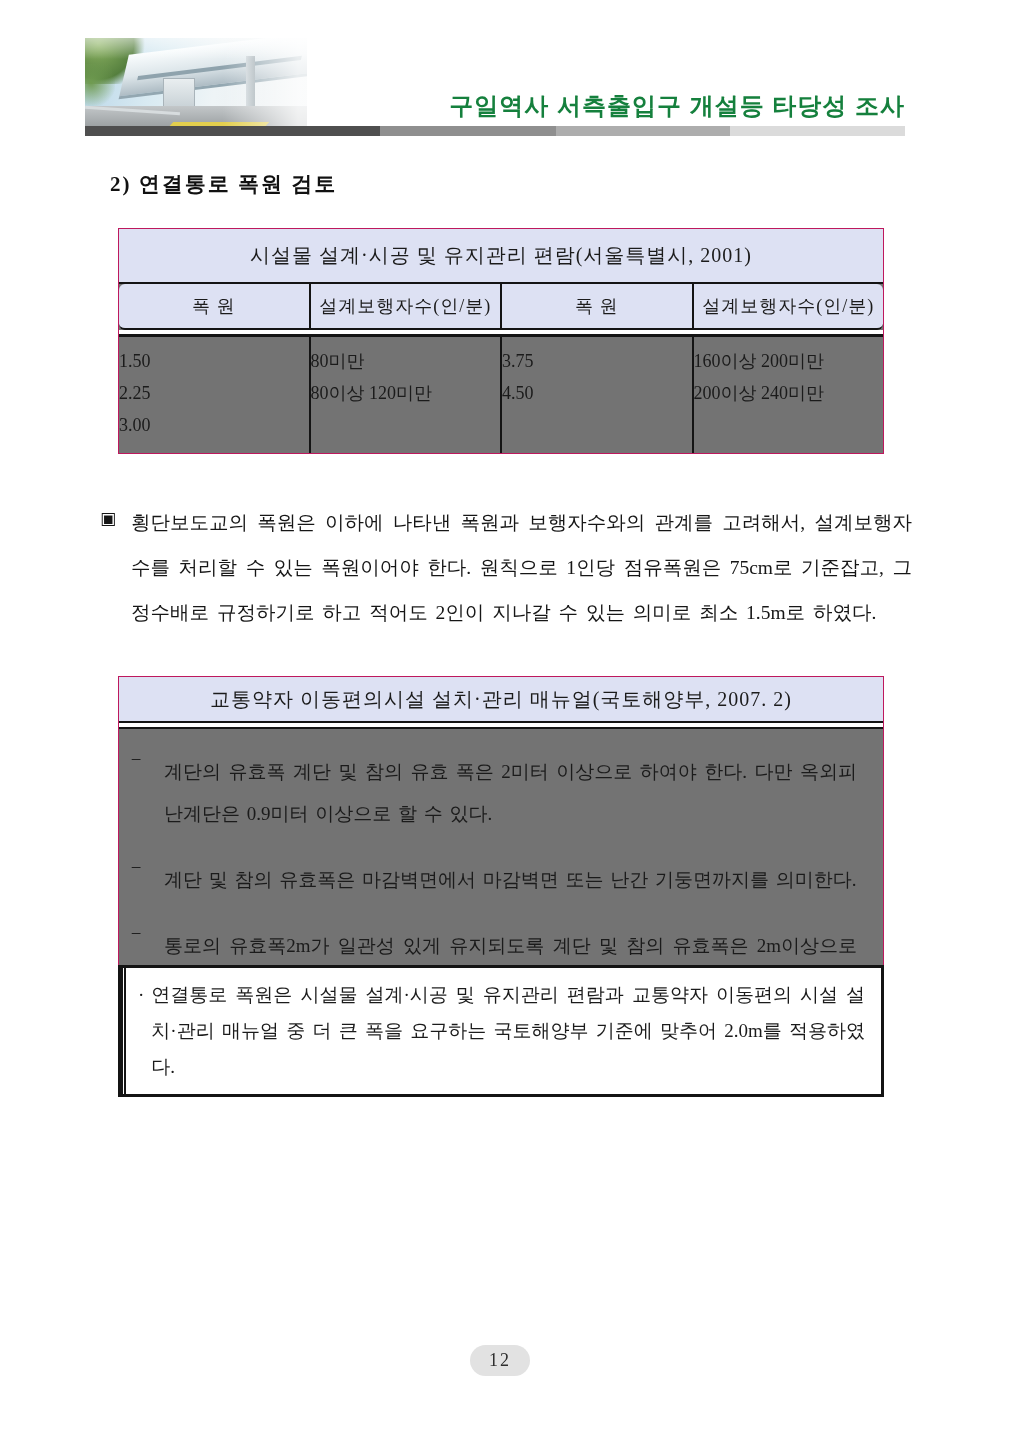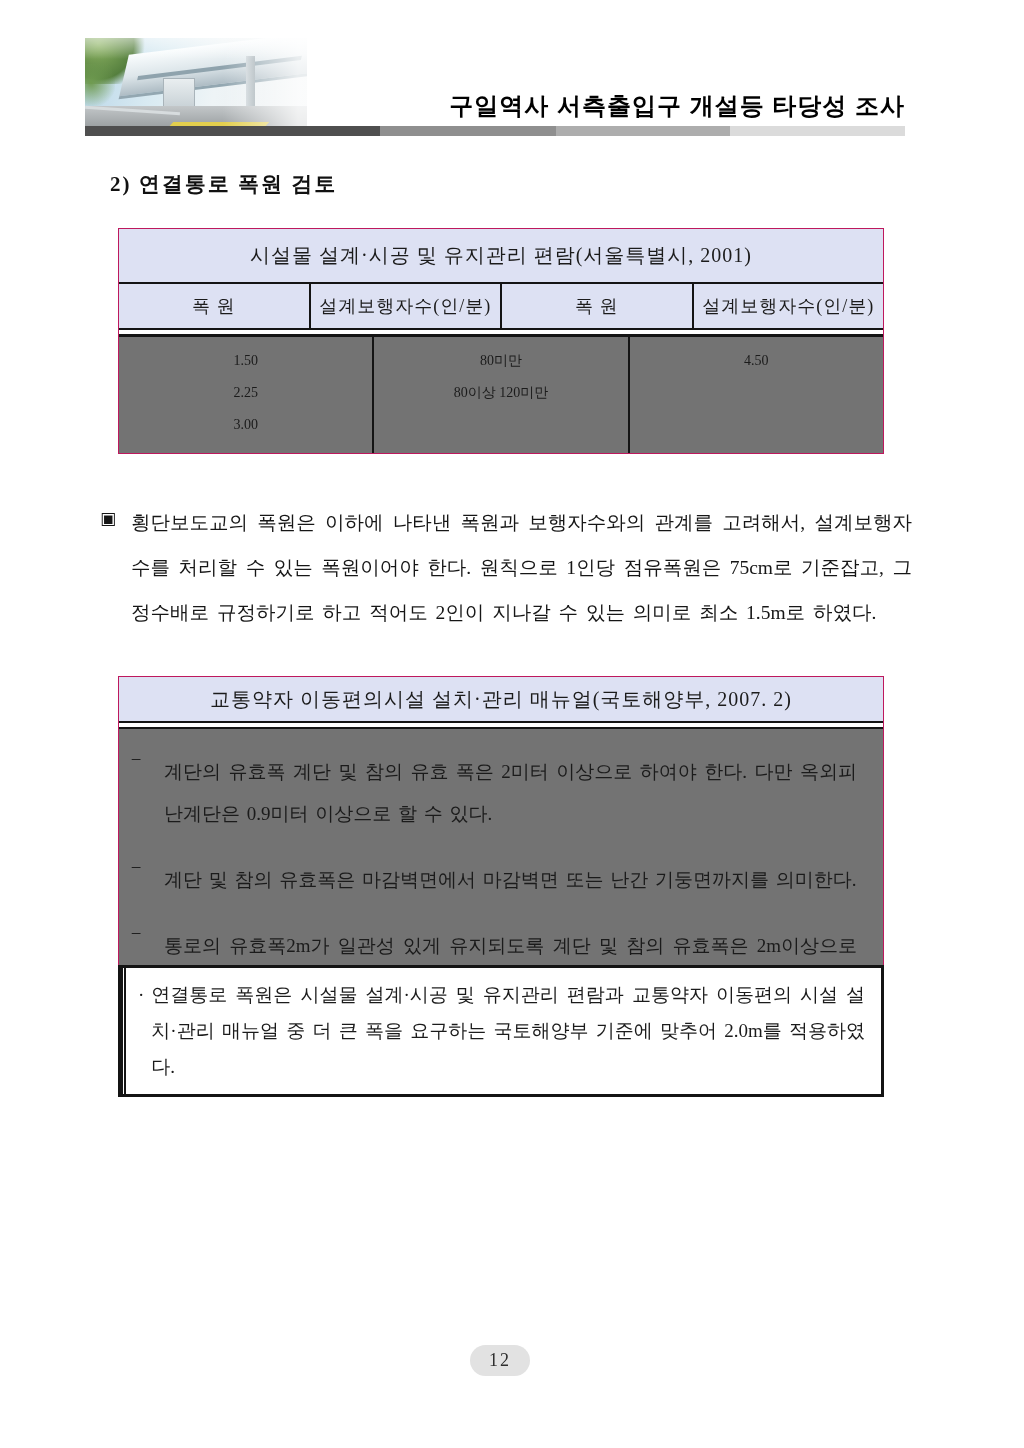--- a/index.html
+++ b/index.html
@@ -23,21 +23,21 @@
   .photo .pillar{position:absolute;right:52px;top:18px;width:9px;height:66px;background:linear-gradient(90deg,#cdd5d9,#9fabb1);}
   .photo .kiosk{position:absolute;left:78px;top:40px;width:30px;height:34px;background:linear-gradient(180deg,#e9eef0,#c2ccd1);border:1px solid #a9b4ba;}
   .photo .floor{position:absolute;left:0;bottom:0;width:100%;height:28px;background:linear-gradient(180deg,#c3c7c9 0%,#9ea3a5 70%,#8a8f91 100%);}
   .photo .yellow-line{position:absolute;left:86px;bottom:7px;width:96px;height:5px;background:#e3cf4e;transform:skewX(-42deg);}
   .photo .rail{position:absolute;left:0;bottom:22px;width:95px;height:3px;background:#d7dcde;transform:rotate(4deg);}
   .photo .fade{position:absolute;inset:0;background:linear-gradient(90deg,rgba(255,255,255,0) 62%,rgba(255,255,255,.8) 96%),linear-gradient(180deg,rgba(255,255,255,.55) 0%,rgba(255,255,255,0) 22%);}
 
   .header-title{
     position:absolute;left:300px;top:90px;width:605px;text-align:right;
     font-family:"Liberation Sans","DejaVu Sans",sans-serif;font-weight:bold;
-    font-size:24px;letter-spacing:1px;color:#000000;white-space:nowrap;
+    font-size:24px;letter-spacing:1px;color:#15803d;white-space:nowrap;
   }
   .header-bar{position:absolute;left:85px;top:126px;width:820px;height:10px;display:flex;}
   .header-bar .seg1{width:295px;}
   .header-bar .seg2{width:176px;}
   .header-bar .seg3{width:174px;}
   .header-bar .seg4{width:175px;}
 
   
   .section-title{
     position:absolute;left:110px;top:170px;margin:0;
@@ -49,28 +49,28 @@
   .tbl-title{
     background:var(--table-header-bg,#dde1f3);
     display:flex;align-items:center;justify-content:center;
     font-size:20px;letter-spacing:1px;border-bottom:2px solid #141414;
   }
   .tbl-sep{height:4px;background:#fff;}
 
   
   .table1{top:228px;}
   .table1 .tbl-title{height:53px;}
-  .table1 .tbl-head{display:flex;background:var(--table-header-bg,#dde1f3);border-bottom:2px solid #141414;}
+  .table1 .tbl-head{display:flex;background:var(--table-header-bg,#dde1f3);border-bottom:2px solid #141414;border-radius:6px;}
   .table1 .th{
     flex:1;height:44px;display:flex;align-items:center;justify-content:center;
     font-size:18px;letter-spacing:1px;
   }
   .table1 .th:not(:last-child){border-right:2px solid #141414;}
   .table1 .tbl-body{display:flex;border-top:3px solid #141414;}
-  .table1 .col{flex:1;text-align:center;font-size:14px;line-height:32px;padding:8px 0 12px;}
+  .table1 .col{flex:1;font-size:18px;line-height:32px;padding:8px 0 12px;}
   .table1 .col:not(:last-child){border-right:2px solid #141414;}
 
   
   .para{
     position:absolute;left:100px;top:496px;width:816px;display:flex;gap:11px;
     font-size:19.5px;line-height:45px;color:#161616;
   }
   .para .bullet{font-size:17px;flex:0 0 auto;}
   .para p{margin:4px;flex:1;text-align:justify;word-spacing:3px;}
 
@@ -147,21 +147,26 @@
       <div class="col">
         <div>1.50</div>
         <div>2.25</div>
         <div>3.00</div>
       </div>
       <div class="col">
         <div>80미만</div>
         <div>80이상 120미만</div>
       </div>
       <div class="col">
+        <div>3.75</div>
         <div>4.50</div>
+      </div>
+      <div class="col">
+        <div>160이상 200미만</div>
+        <div>200이상 240미만</div>
       </div>
     </div>
   </div>
 
   <div class="para">
     <span class="bullet">▣</span>
     <p>횡단보도교의 폭원은 이하에 나타낸 폭원과 보행자수와의 관계를 고려해서, 설계보행자수를 처리할 수 있는 폭원이어야 한다. 원칙으로 1인당 점유폭원은 75cm로 기준잡고, 그 정수배로 규정하기로 하고 적어도 2인이 지나갈 수 있는 의미로 최소 1.5m로 하였다.</p>
   </div>
 
   <div class="tbl table2">

